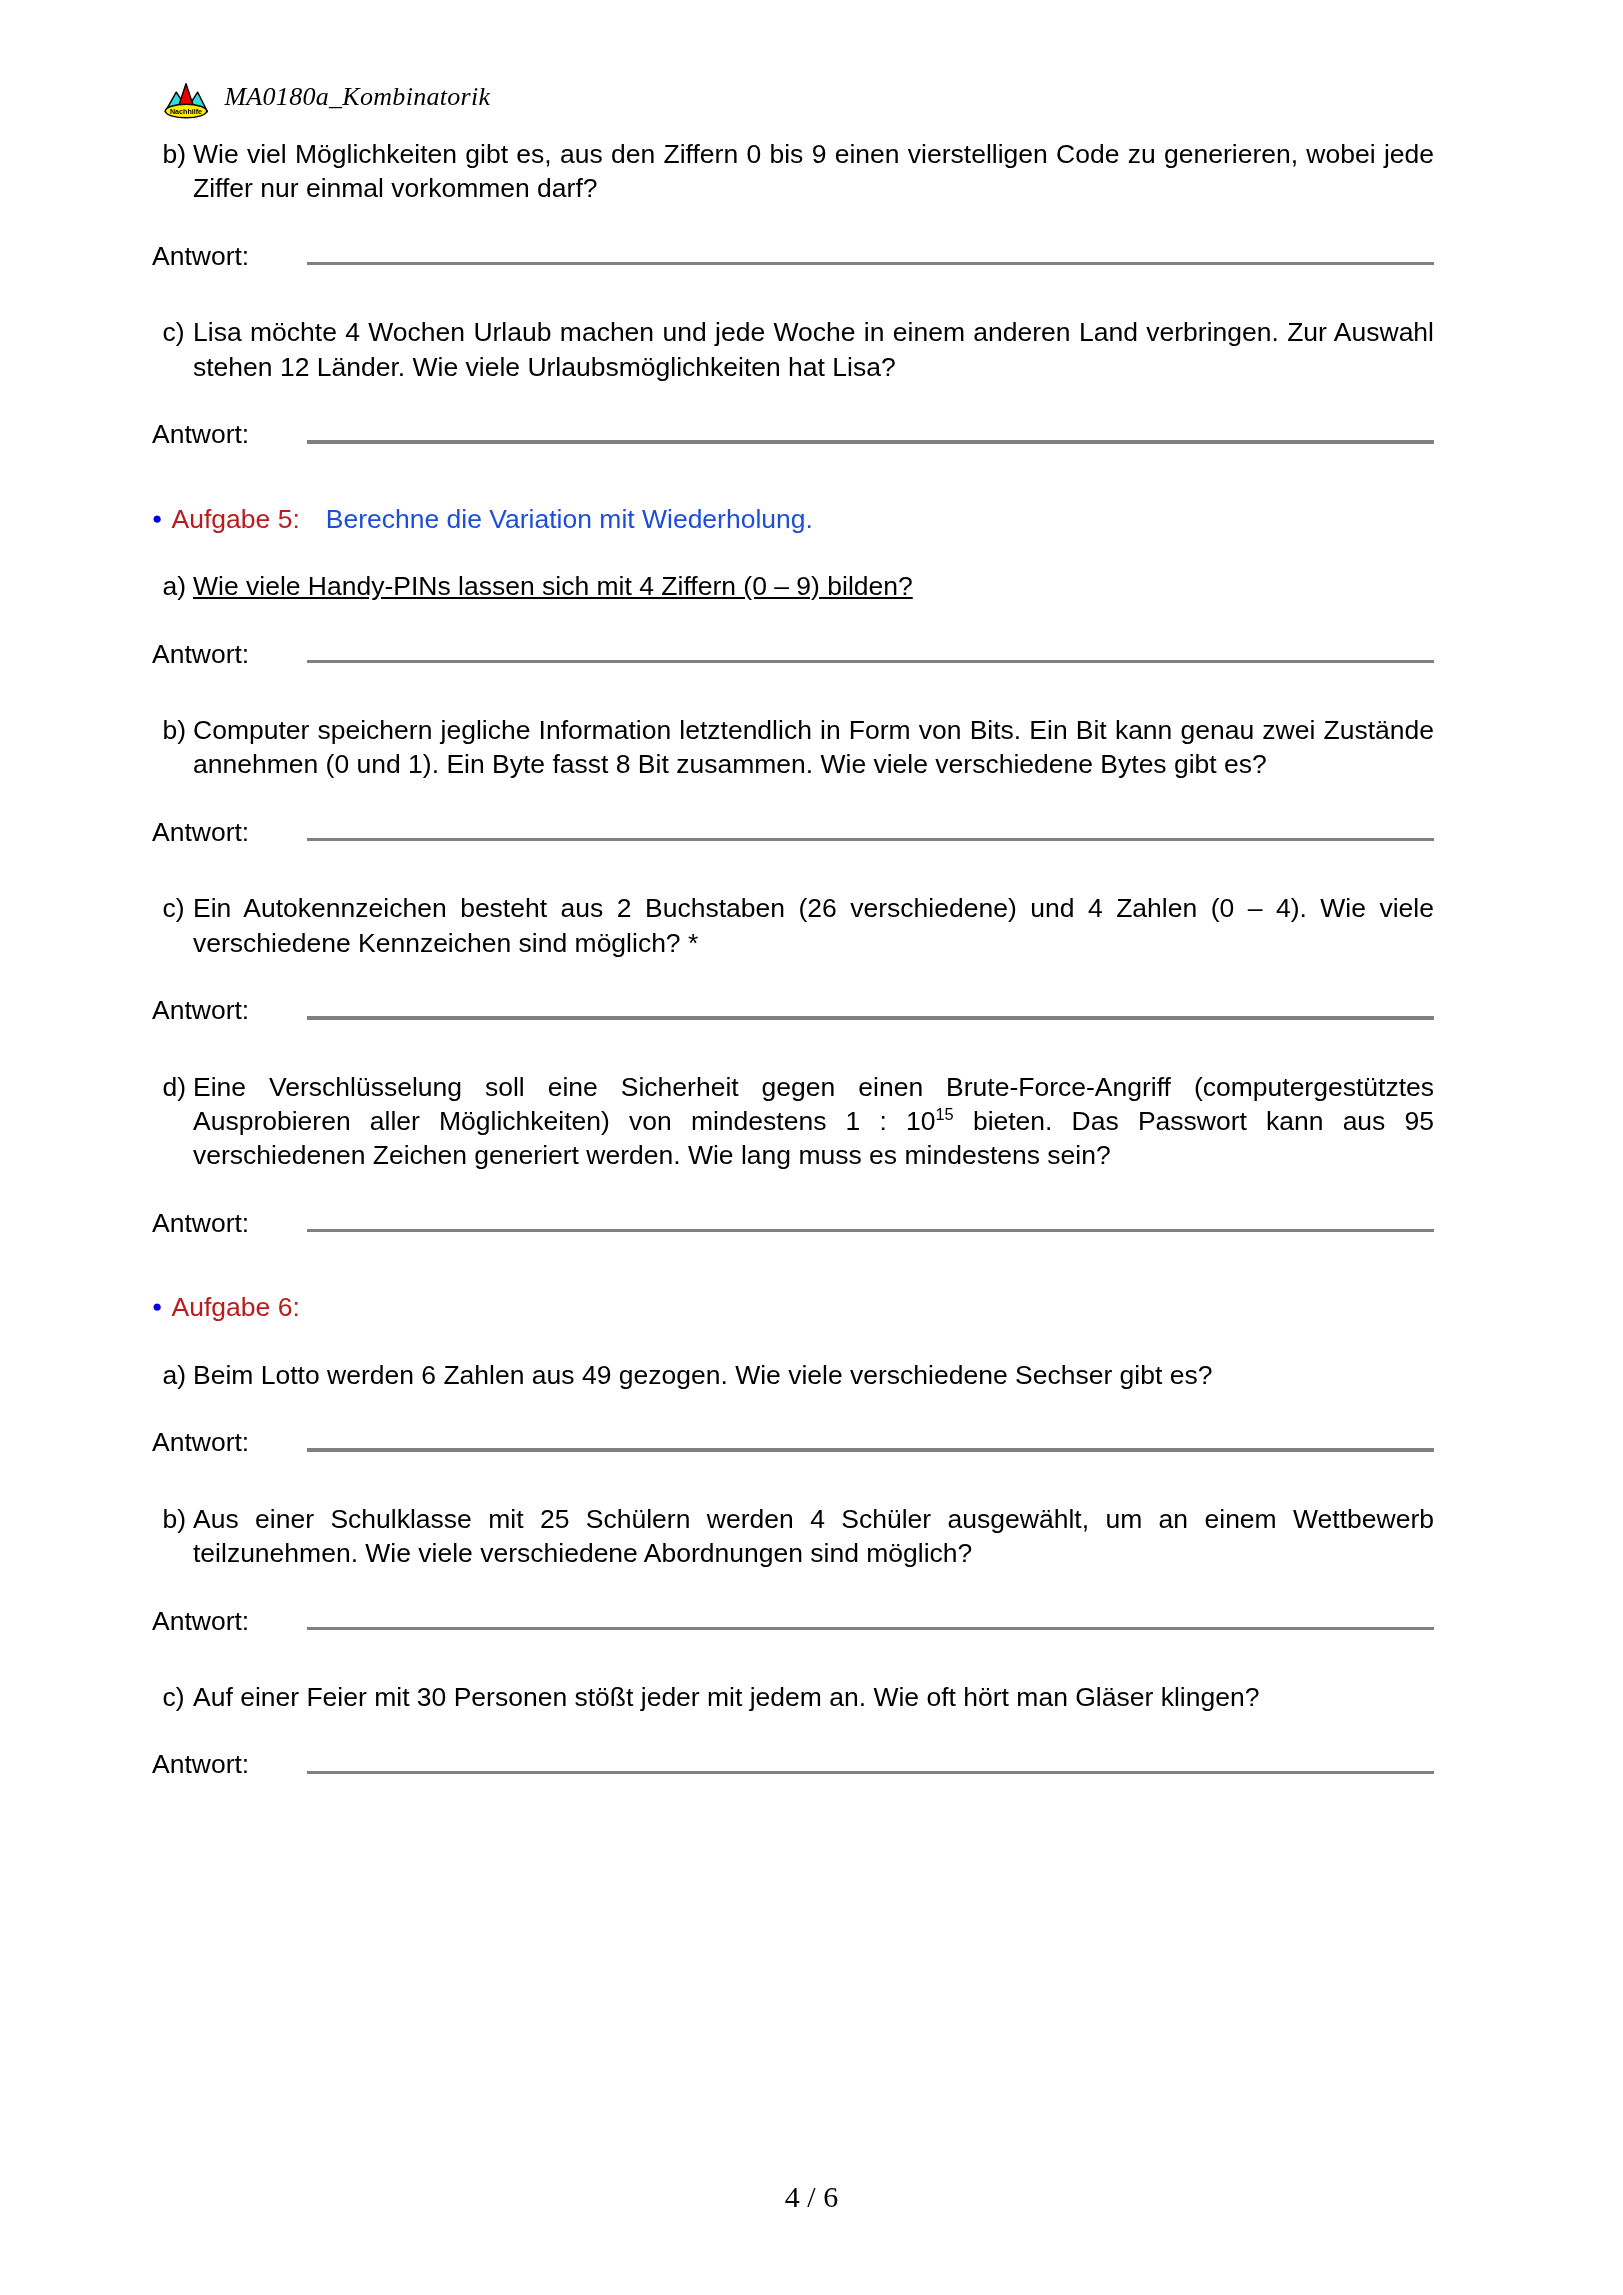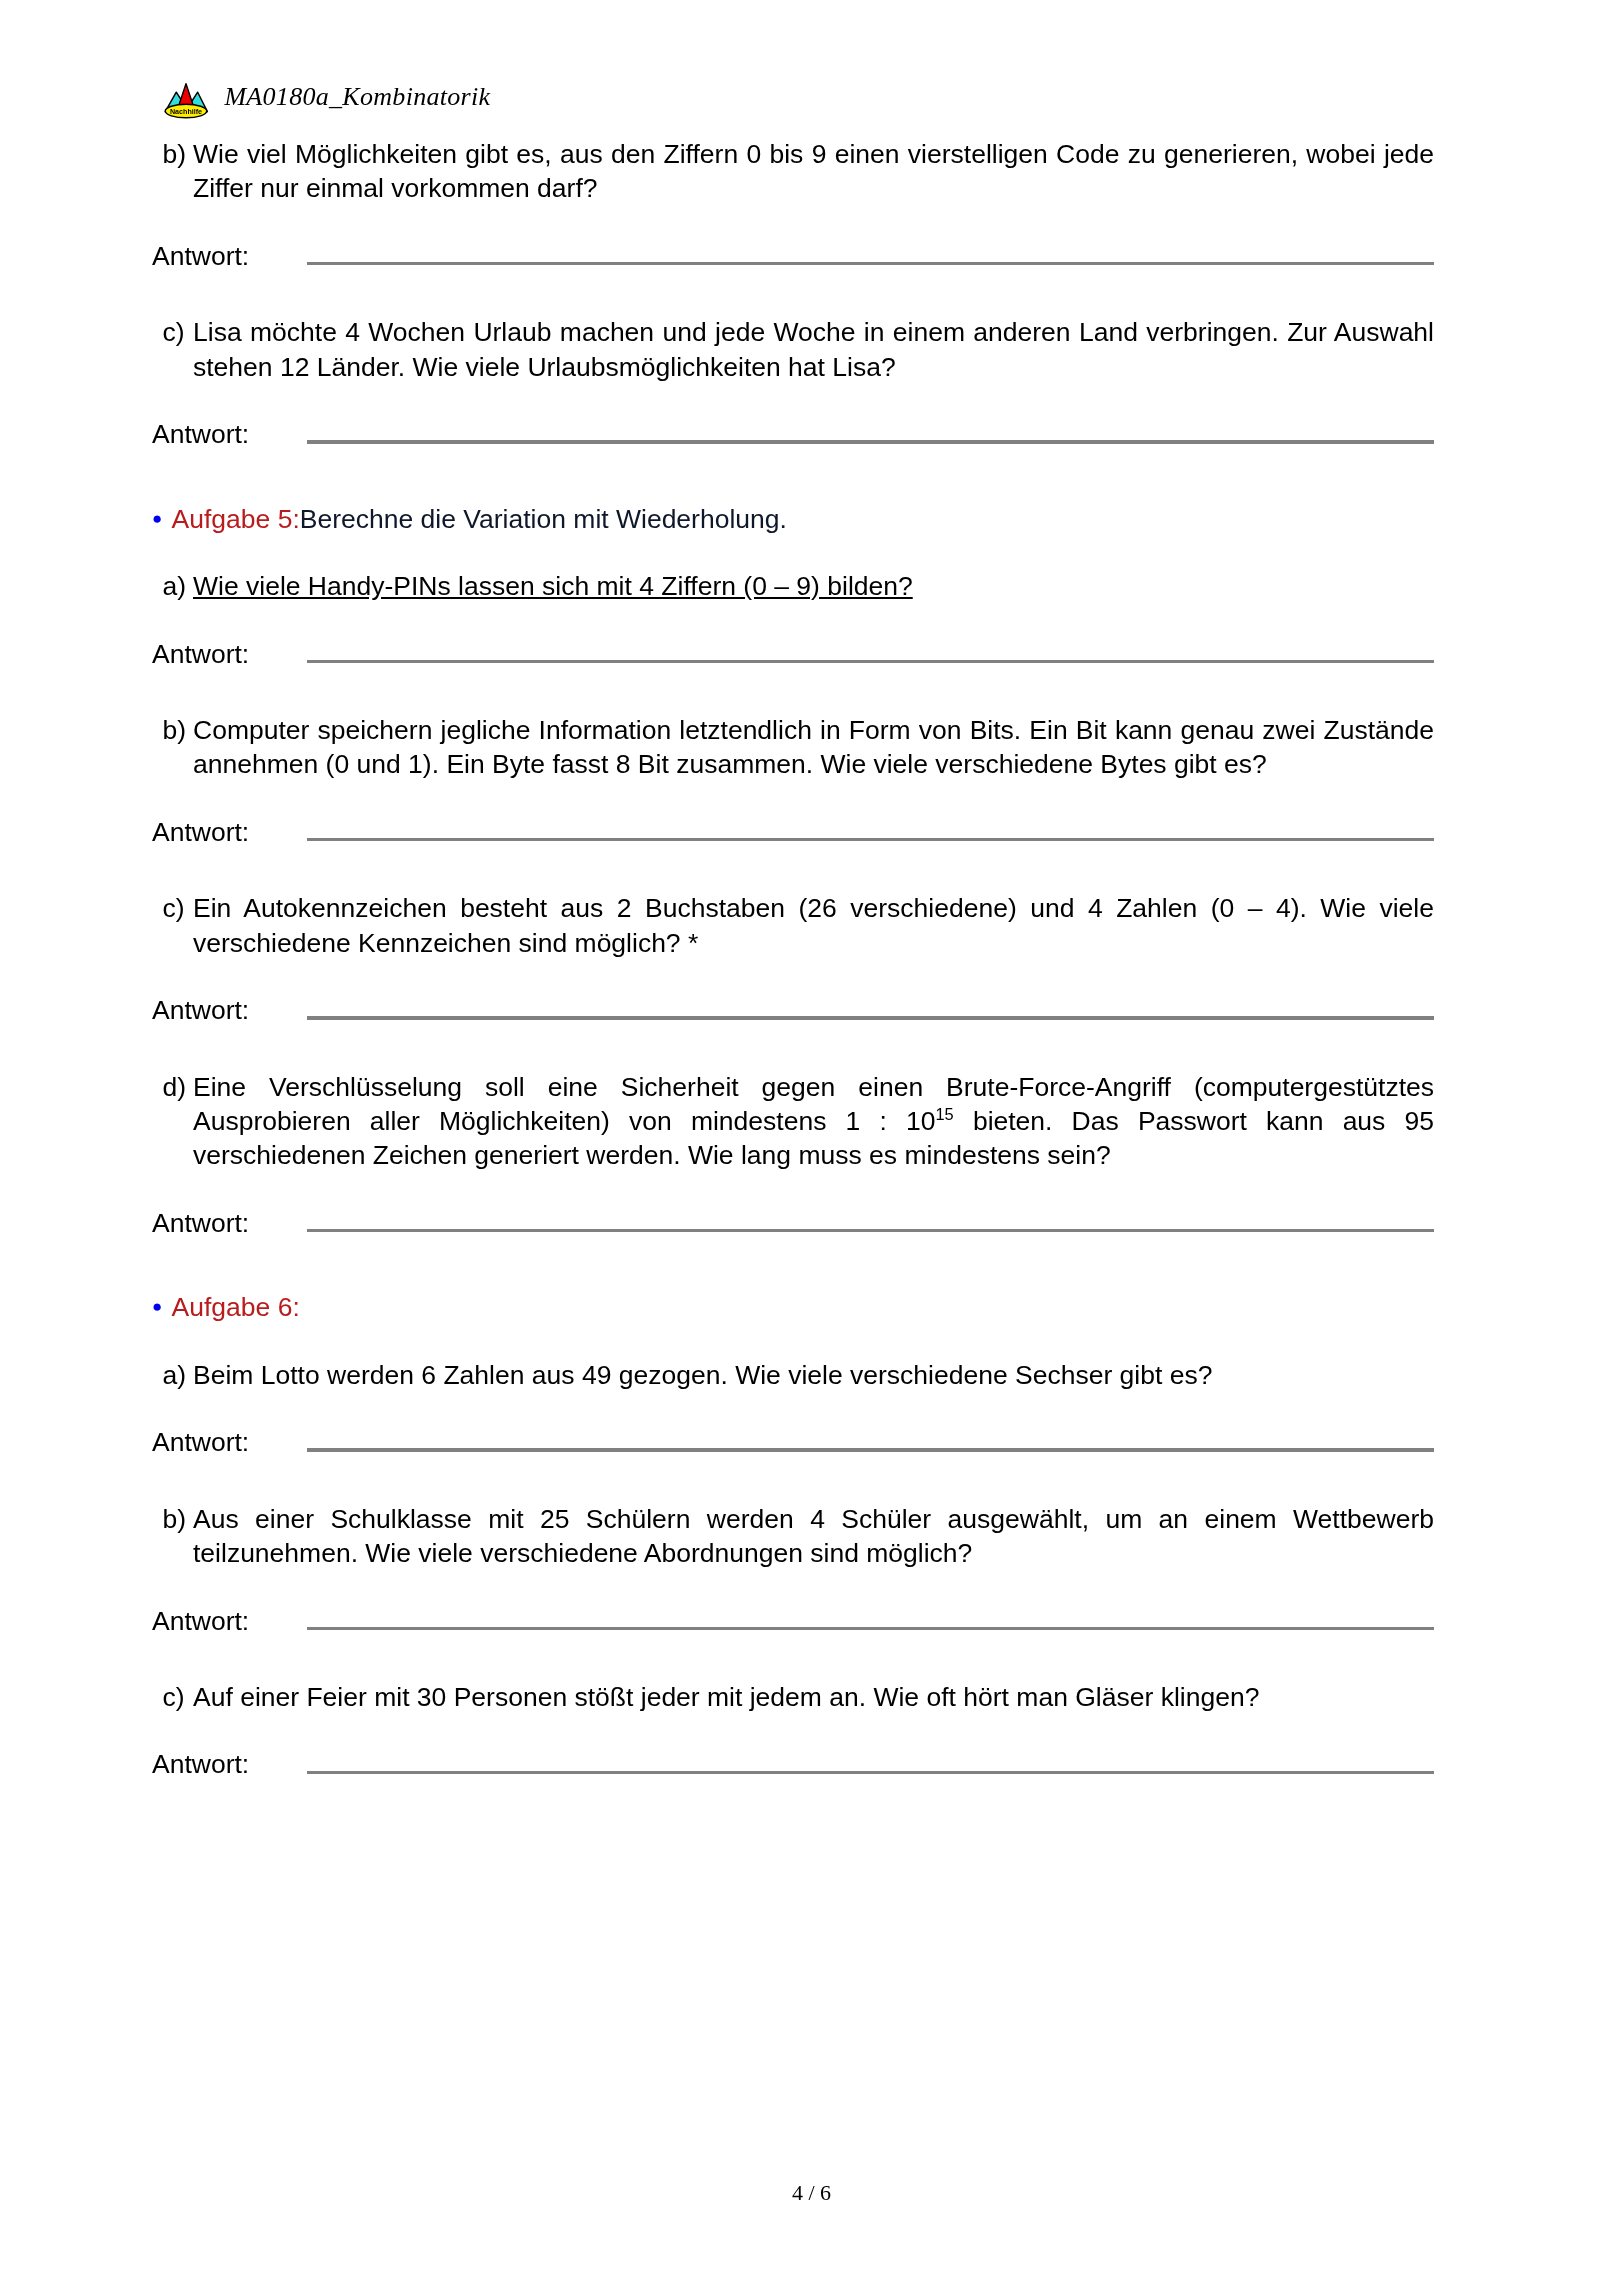--- a/index.html
+++ b/index.html
@@ -98,22 +98,22 @@
     line-height: 1;
     position: relative;
     top: -3.9px;
   }
   .aufgabe .aufgabe-label {
     color: #b91c1c;
     font-weight: normal;
     white-space: nowrap;
   }
   .aufgabe .aufgabe-desc {
-    color: #0f172a;
-    margin-left: 0;
+    color: #1d4ed8;
+    margin-left: 26px;
   }
 
   
   .antwort {
     display: flex;
     align-items: flex-end;
     font-size: 26.5px;
     line-height: 1.30;
     width: 1282px;
     gap: 44px;
@@ -134,21 +134,21 @@
   .gap-xl { height: 50px; }
 
   
   .footer {
     position: absolute;
     left: 0;
     top: 2180px;
     width: 1623px;
     text-align: center;
     font-family: "Liberation Serif", serif;
-    font-size: 22px;
+    font-size: 30px;
     color: #000;
   }
 </style>
 </head>
 <body>
 
 <div class="doc-header">
   <svg class="logo" viewBox="0 0 74 58">
 
     <path d="M5 47 L22 17 L33 34 L38 28 L44 34 L55 17 L70 47 Z" fill="#33dddd" stroke="#000000" stroke-width="2.2" stroke-linejoin="round"></path>

